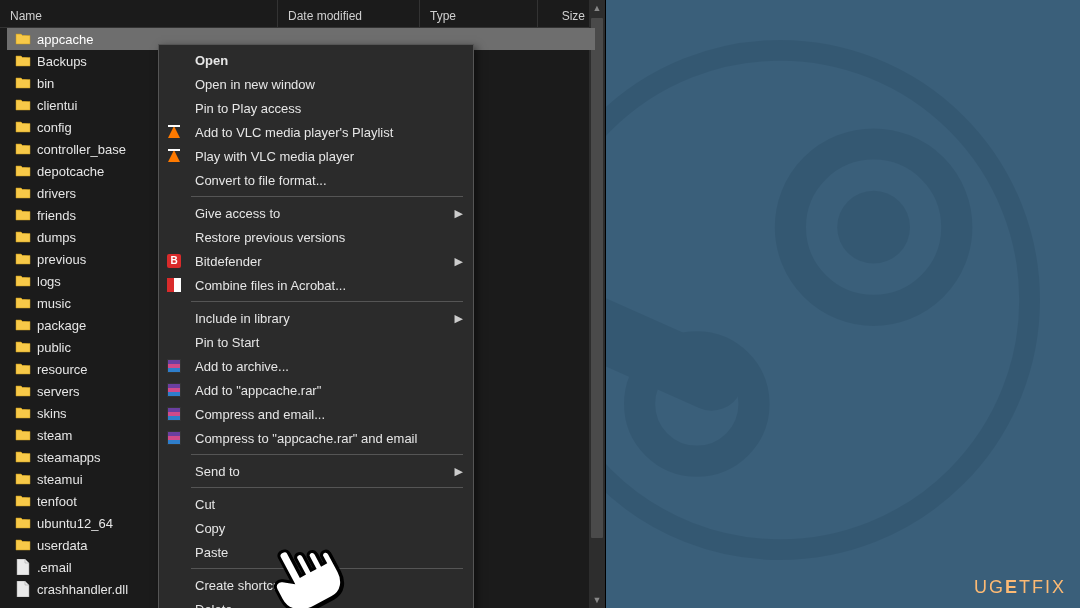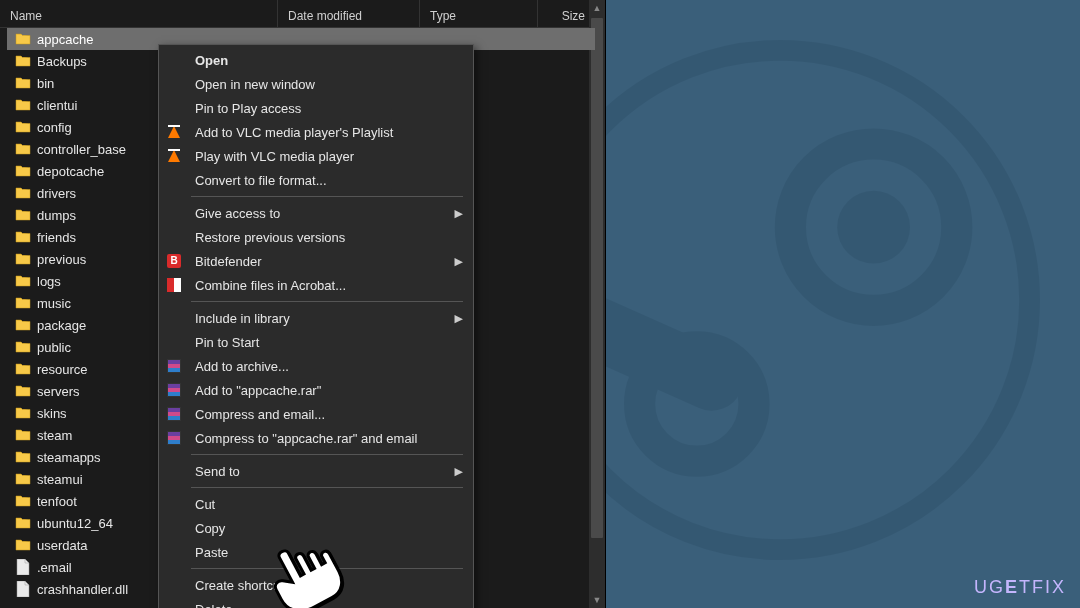--- a/index.html
+++ b/index.html
@@ -1,20 +1,20 @@
 <!DOCTYPE html>
 <html><head>
 <meta charset="utf-8">
 <style>
   * { box-sizing: border-box; margin: 0; padding: 0; }
   html, body { width: 1080px; height: 608px; overflow: hidden; font-family: "Segoe UI", Tahoma, sans-serif; font-size: 13px; color: #e6e6e6; background: #3a5f7a; position: relative; }
   
   .bg-logo { position: absolute; right: 40px; top: 40px; width: 520px; height: 520px; opacity: 0.12; pointer-events: none; }
   .bg-logo svg { width: 100%; height: 100%; }
-  .watermark { position: absolute; right: 14px; bottom: 10px; font-size: 18px; letter-spacing: 2px; color: #c4b5fd; font-weight: 400; font-family: Arial, sans-serif; }
+  .watermark { position: absolute; right: 14px; bottom: 10px; font-size: 18px; letter-spacing: 2px; color: #fdba74; font-weight: 400; font-family: Arial, sans-serif; }
   .watermark b { font-weight: 600; }
   
   .explorer { position: absolute; left: 0; top: 0; width: 606px; height: 608px; background: #1b1b1b; border-right: 1px solid #000; }
   .headers { display: flex; height: 28px; background: #1b1b1b; border-bottom: 1px solid #333; }
   .hcell { display: flex; align-items: center; padding: 16px 10px; border-right: 1px solid #333; color: #d0d0d0; font-size: 12px; user-select: none; }
   .hcell.name { width: 278px; }
   .hcell.date { width: 142px; }
   .hcell.type { width: 118px; }
   .hcell.size { width: 58px; justify-content: flex-end; }
   .filelist { position: absolute; left: 0; top: 28px; right: 10px; bottom: 0; overflow: hidden; padding-left: 7px; }
@@ -155,30 +155,30 @@
         </span>
         <span class="label">drivers</span>
       </div>
       <div class="row">
         <span class="icon folder-ic">
           <svg viewBox="0 0 16 16">
             <path d="M1 3 h5 l1.5 1.5 H15 V13 H1 Z" fill="#f7c948" stroke="#c79a1e" stroke-width="0.5"></path>
             <path d="M1 3 h5 l1.5 1.5 H14" fill="#e8b730"></path>
           </svg>
         </span>
+        <span class="label">friends</span>
+      </div>
+      <div class="row">
+        <span class="icon folder-ic">
+          <svg viewBox="0 0 16 16">
+            <path d="M1 3 h5 l1.5 1.5 H15 V13 H1 Z" fill="#f7c948" stroke="#c79a1e" stroke-width="0.5"></path>
+            <path d="M1 3 h5 l1.5 1.5 H14" fill="#e8b730"></path>
+          </svg>
+        </span>
         <span class="label">dumps</span>
-      </div>
-      <div class="row">
-        <span class="icon folder-ic">
-          <svg viewBox="0 0 16 16">
-            <path d="M1 3 h5 l1.5 1.5 H15 V13 H1 Z" fill="#f7c948" stroke="#c79a1e" stroke-width="0.5"></path>
-            <path d="M1 3 h5 l1.5 1.5 H14" fill="#e8b730"></path>
-          </svg>
-        </span>
-        <span class="label">friends</span>
       </div>
       <div class="row">
         <span class="icon folder-ic">
           <svg viewBox="0 0 16 16">
             <path d="M1 3 h5 l1.5 1.5 H15 V13 H1 Z" fill="#f7c948" stroke="#c79a1e" stroke-width="0.5"></path>
             <path d="M1 3 h5 l1.5 1.5 H14" fill="#e8b730"></path>
           </svg>
         </span>
         <span class="label">previous</span>
       </div>

